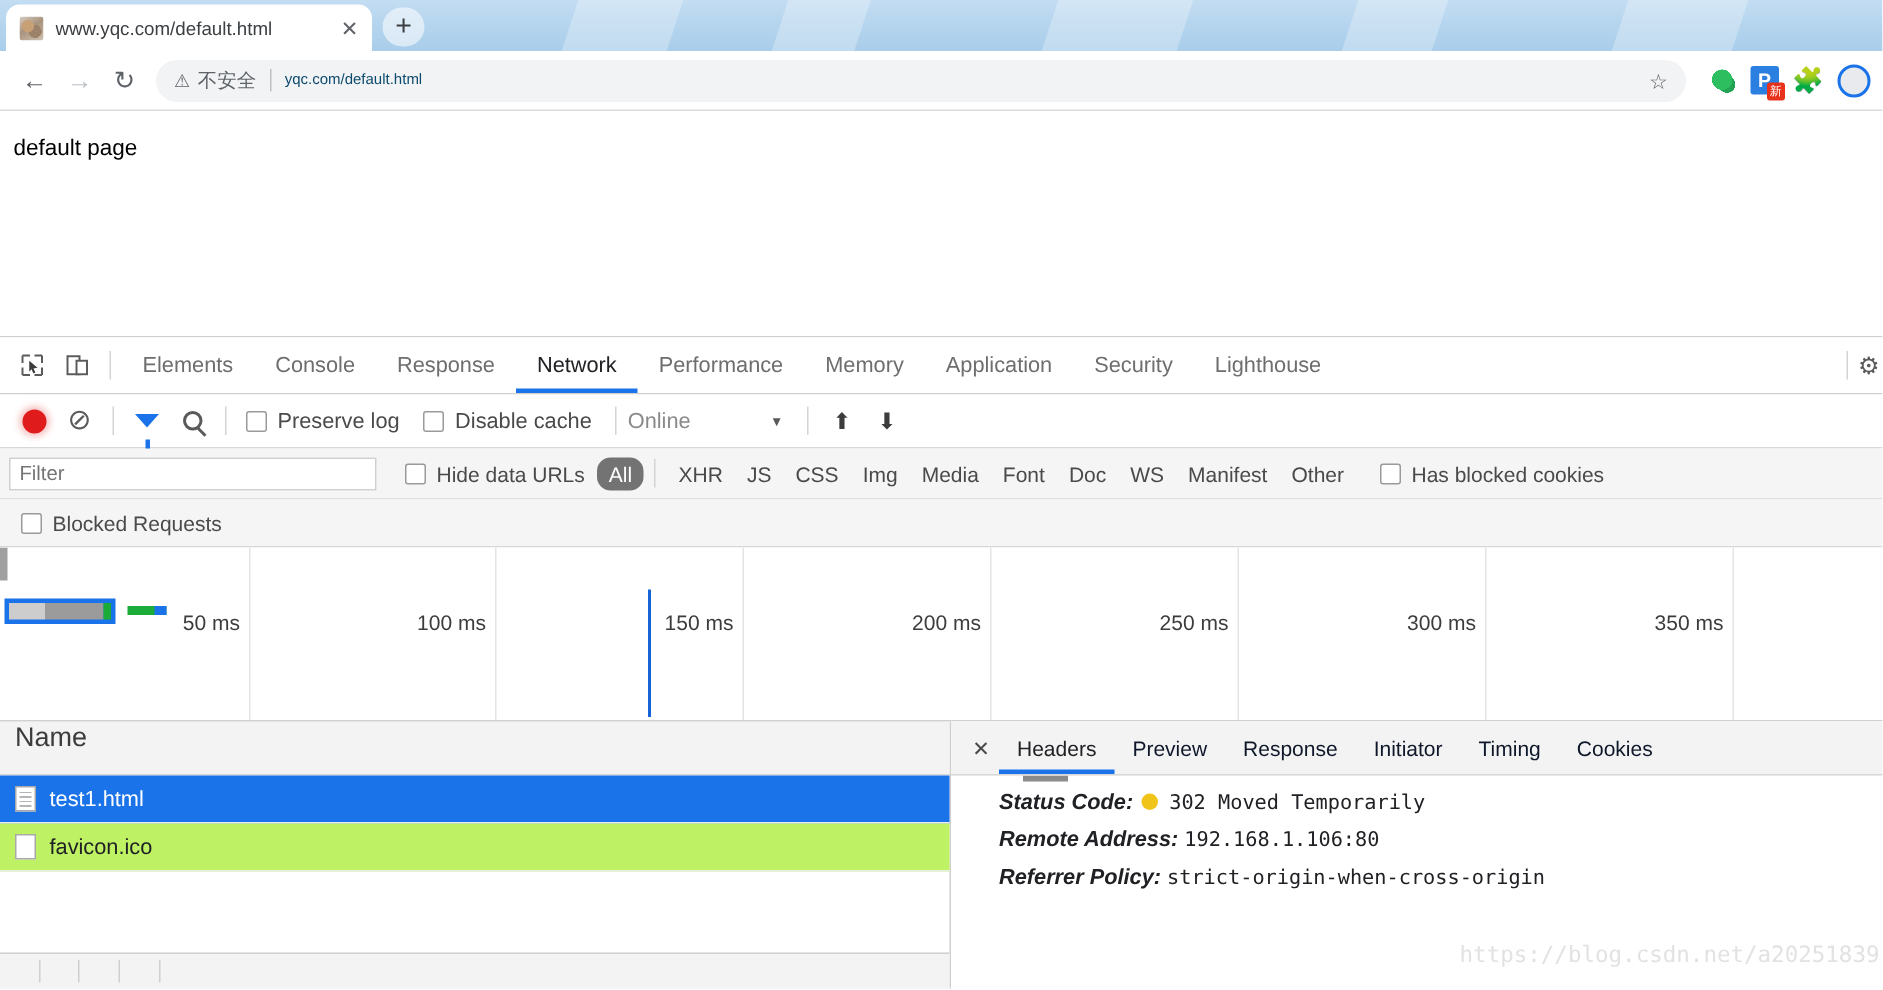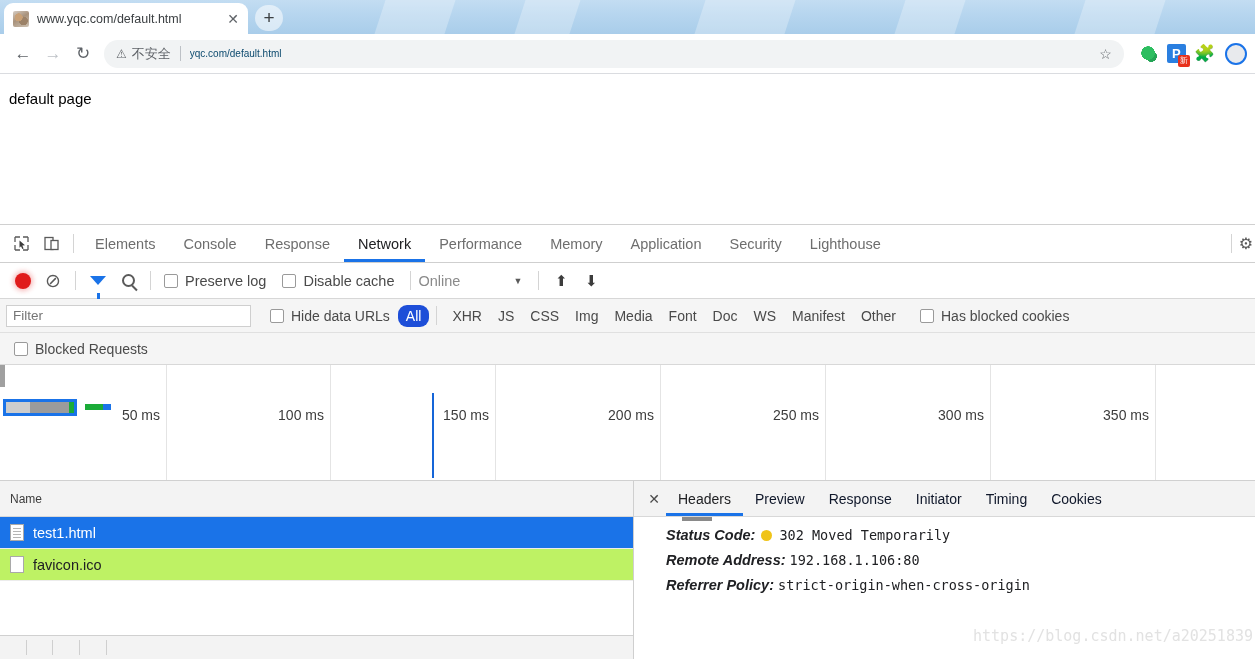--- a/index.html
+++ b/index.html
@@ -227,21 +227,21 @@
     color: #9a9a9a;
     padding: 0 6px;
     font-family: "Liberation Sans", sans-serif;
   }
   .type-pill {
     padding: 3px 8px;
     border-radius: 9px;
     color: #4a4a4a;
     white-space: nowrap;
   }
-  .type-pill.active { background: #1d4ed8; color: #ffffff; }
+  .type-pill.active { background: #737373; color: #ffffff; }
 
   .dt-blockedbar {
     height: 32px; flex: 0 0 32px;
     display: flex; align-items: center;
     border-bottom: 1px solid #d8d8d8;
     background: #f5f5f5;
     padding-left: 14px;
     font-size: 14px;
   }
 
@@ -293,23 +293,23 @@
   .dt-split { flex: 1 1 auto; display: flex; min-height: 0; }
   .req-pane {
     width: 634px; flex: 0 0 634px;
     display: flex; flex-direction: column;
     border-right: 1px solid #cfcfcf;
     background: #ffffff;
     min-height: 0;
   }
   .req-head {
     height: 36px; flex: 0 0 36px;
-    display: flex; align-items: center;
+    display: flex; 
     padding-left: 10px;
-    font-size: 12px; color: #3c3c3c;
+    font-size: 18px; color: #3c3c3c;
     background: #f3f3f3;
     border-bottom: 1px solid #d8d8d8;
   }
   .req-row {
     height: 32px; flex: 0 0 32px;
     display: flex; align-items: center;
     padding-left: 10px;
     font-size: 14.5px;
     color: #202124;
     border-bottom: 1px solid #ececec;

